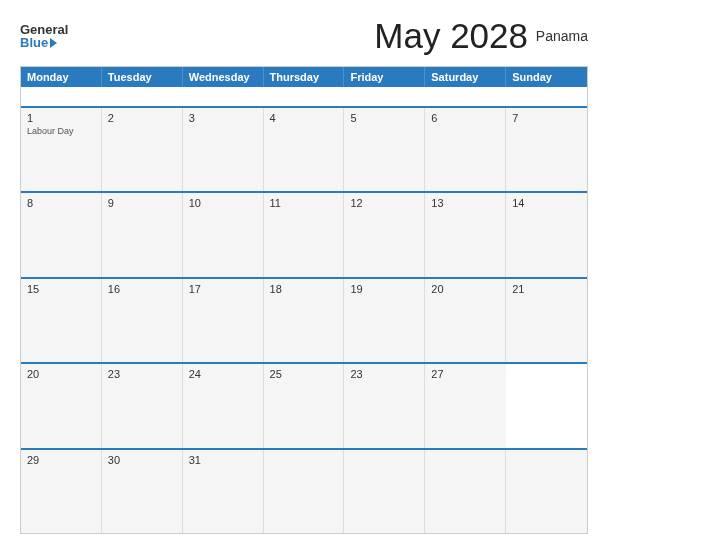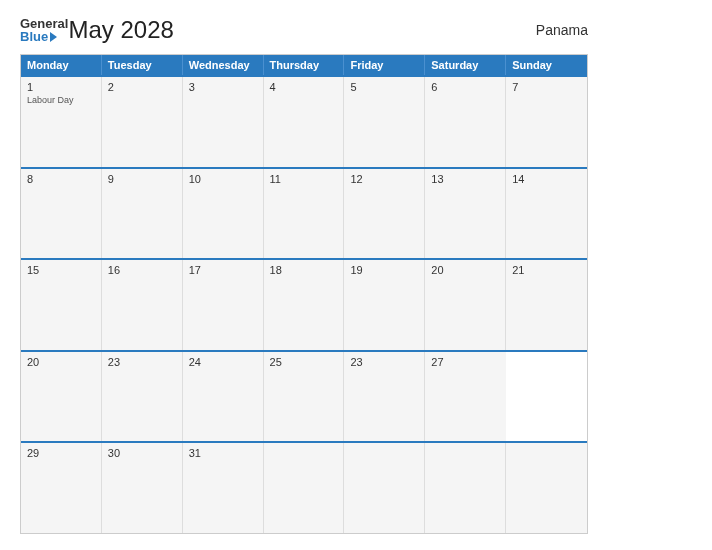--- a/index.html
+++ b/index.html
@@ -43,37 +43,38 @@
     }
     .logo-triangle {
       width: 0;
       height: 0;
       border-left: 7px solid #2a7abf;
       border-top: 5px solid transparent;
       border-bottom: 5px solid transparent;
       margin-left: 2px;
     }
     .title {
-      font-size: 24px;
+      font-size: 35px;
       font-weight: normal;
       color: #222;
-      text-align: left;
+      text-align: right;
       flex: 1;
     }
     .country {
       font-size: 14px;
       color: #333;
       text-align: right;
       min-width: 60px;
     }
     .calendar {
       flex: 1;
       display: flex;
       flex-direction: column;
       border: 1px solid #ccc;
+      gap: 19px;
     }
     .cal-header {
       display: grid;
       grid-template-columns: repeat(7, 1fr);
       background: #2a7abf;
     }
     .cal-header-cell {
       color: #fff;
       font-size: 11px;
       font-weight: bold;

